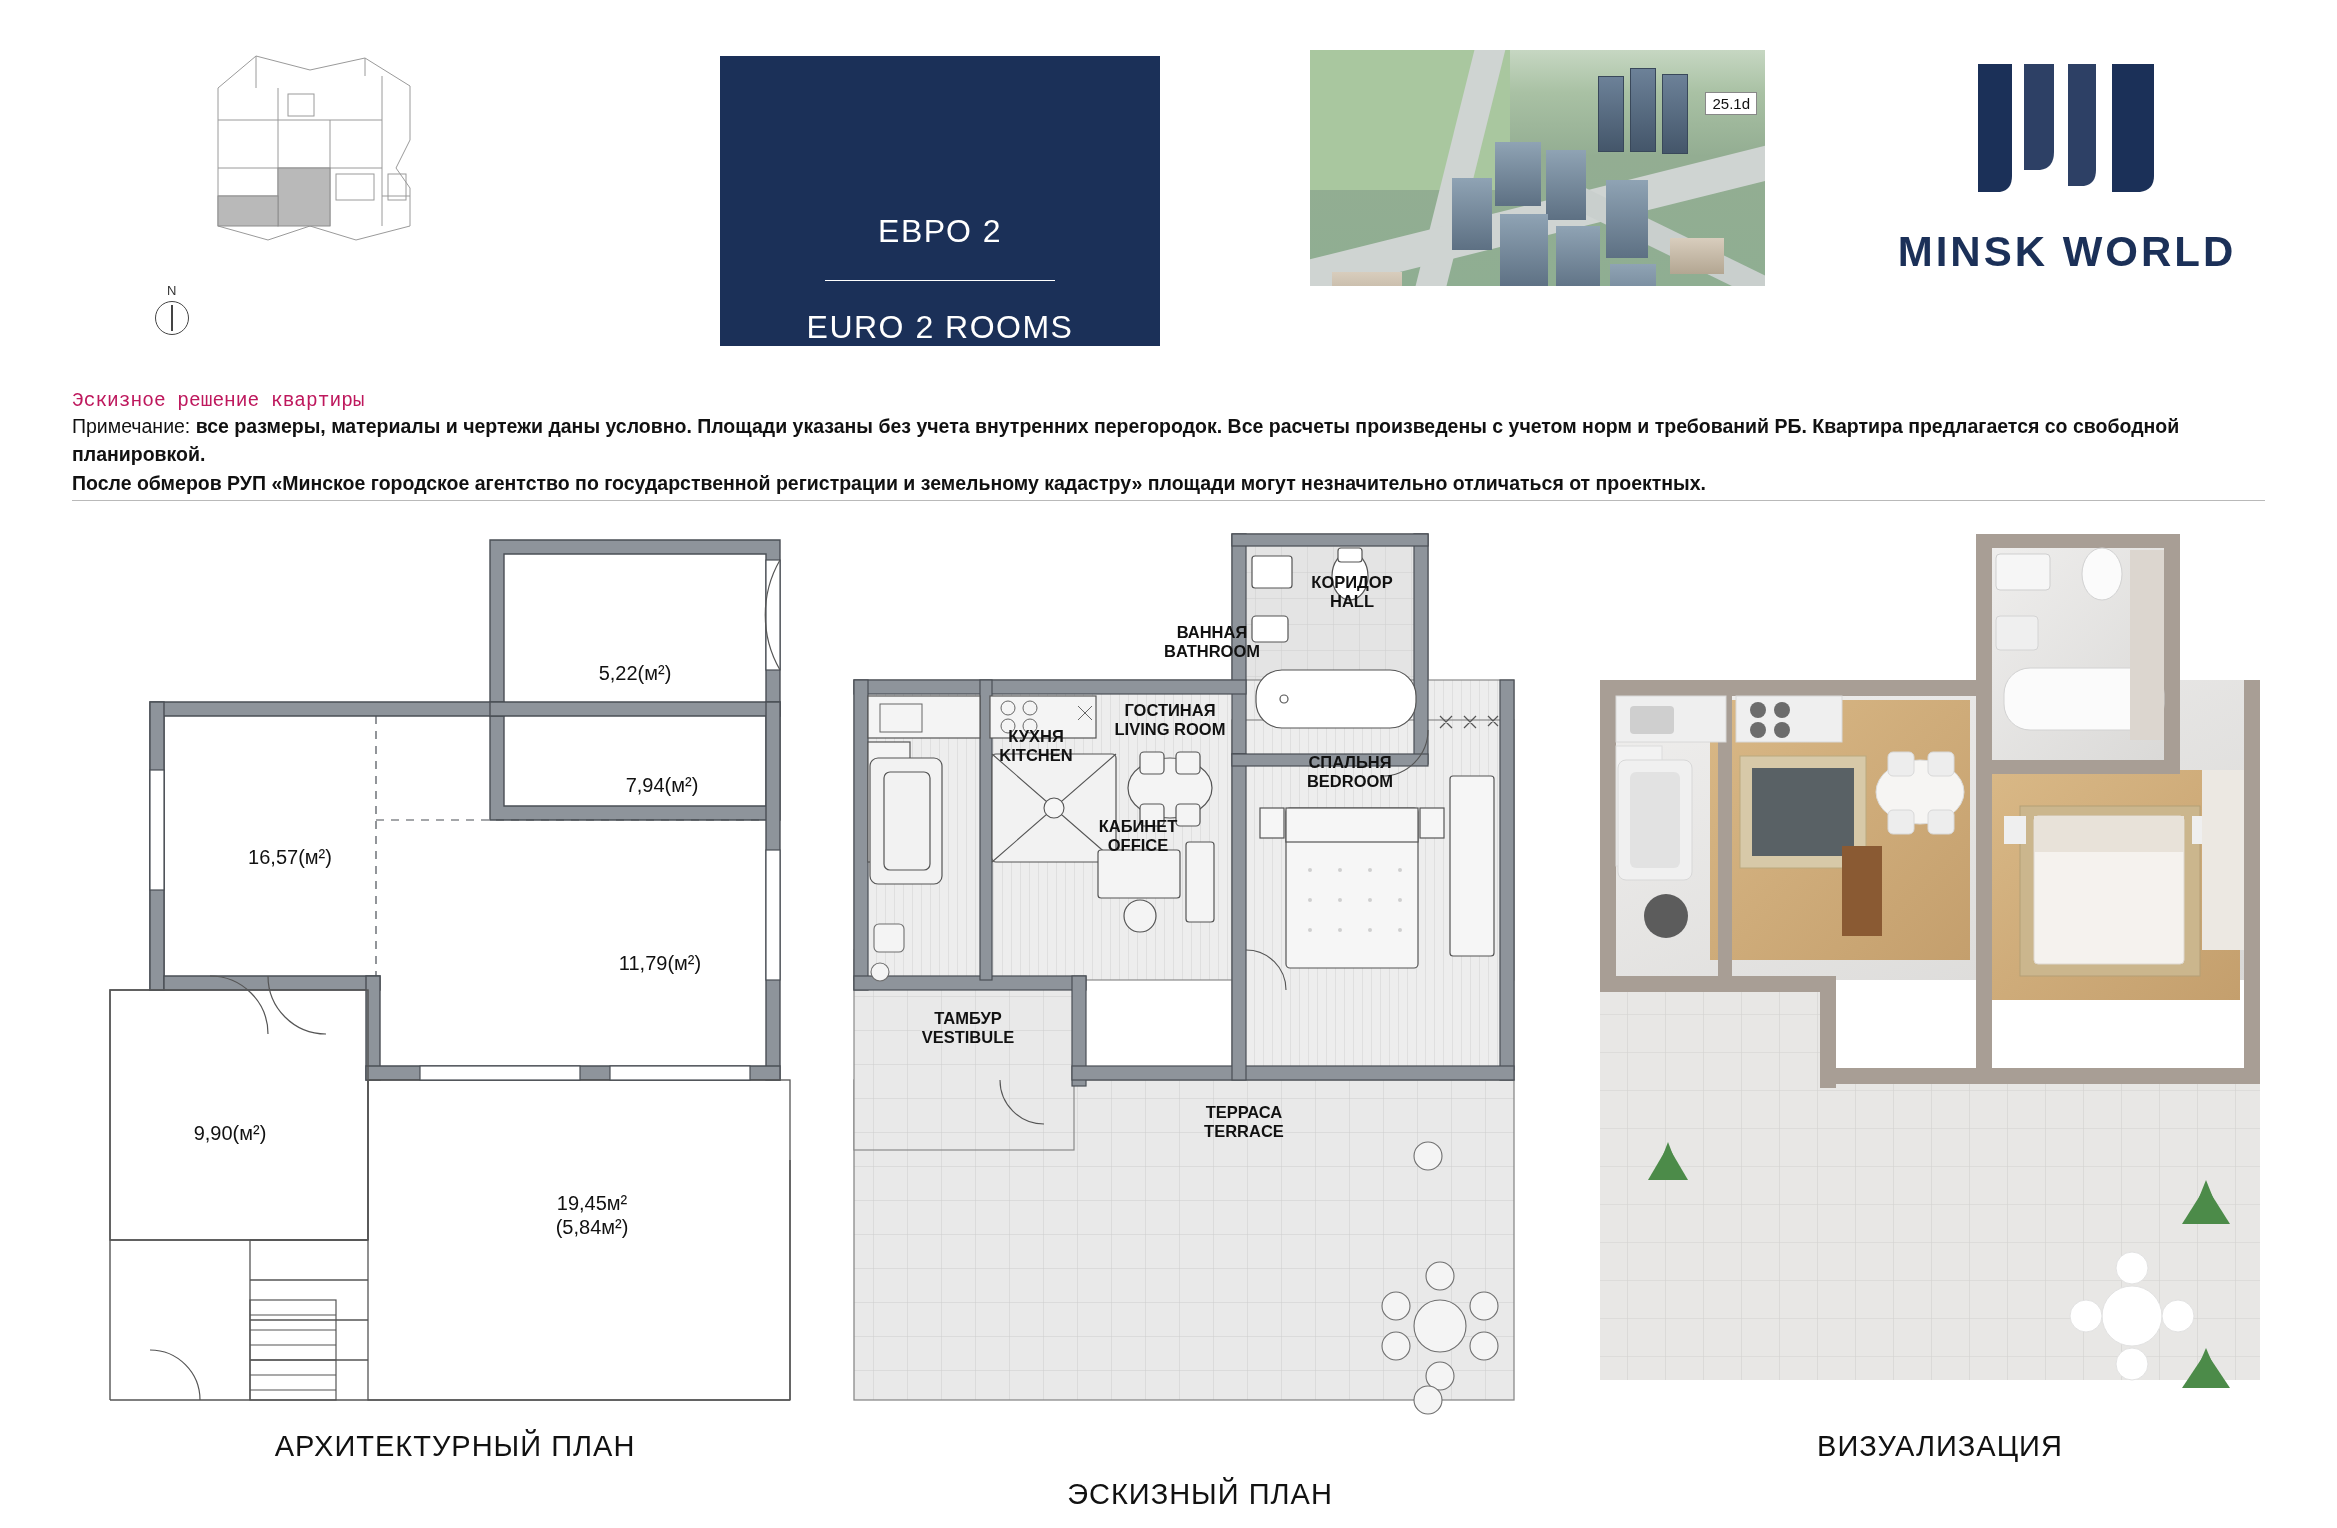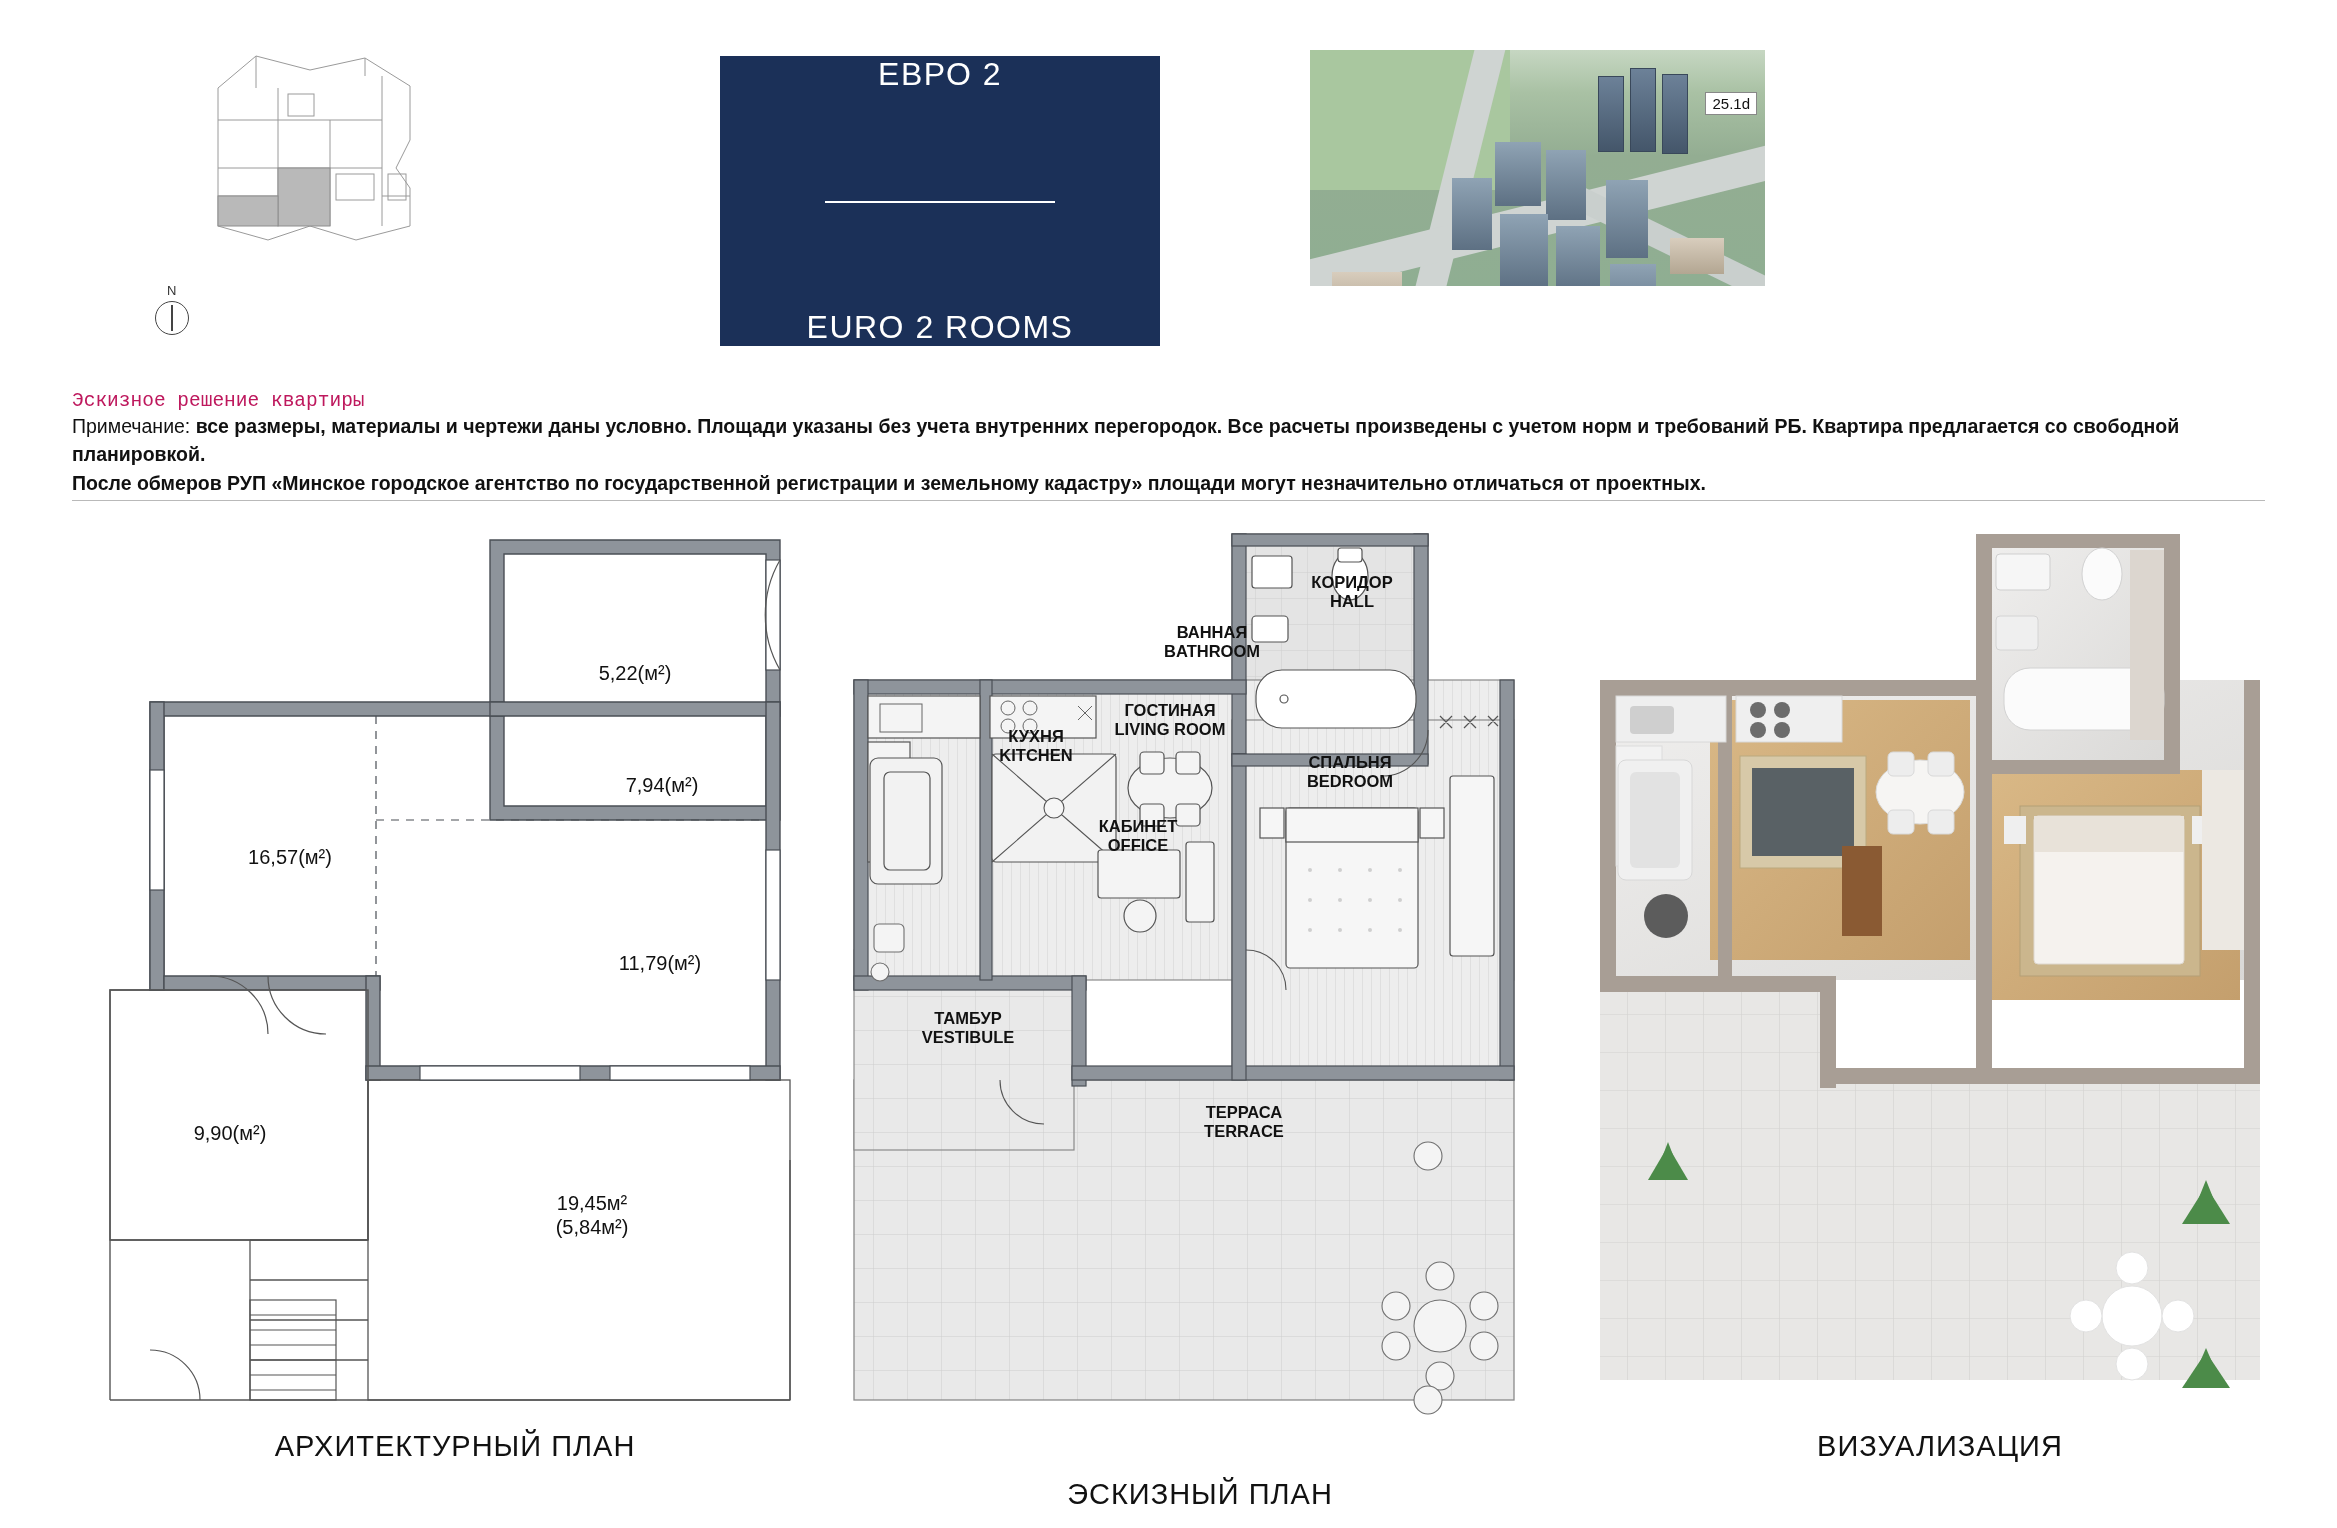--- a/index.html
+++ b/index.html
@@ -49,21 +49,21 @@
   
   .titleblock {
     position: absolute;
     left: 660px; top: 28px;
     width: 440px; height: 290px;
     background: #1b3058;
     color: #ffffff;
     display: flex;
     flex-direction: column;
     align-items: center;
-    justify-content: space-between;
+    justify-content: flex-end;
   }
   .titleblock .t1 {
     font-size: 32px; letter-spacing: 1.5px; font-weight: 400;
   }
   .titleblock .rule {
     width: 230px; height: 1.5px; background: #ffffff;
     margin: 30px 0 28px 0;
   }
   .titleblock .t2 {
     font-size: 32px; letter-spacing: 1.5px; font-weight: 400;
@@ -234,20 +234,38 @@
 
     <div class="lowblk" style="left:22px; top:222px; width:70px; height:40px;"></div>
     <div class="lowblk" style="left:30px; top:268px; width:58px; height:34px;"></div>
     <div class="lowblk" style="left:100px; top:246px; width:44px; height:30px;"></div>
     <div class="lowblk" style="left:360px; top:188px; width:54px; height:36px;"></div>
     <div class="lowblk" style="left:380px; top:240px; width:50px; height:34px;"></div>
 
     <div class="lbl">25.1d</div>
   </div>
 
+  <div class="logo">
+    <div class="mark">
+      <svg width="190" height="140" viewBox="0 0 190 140">
+        <g fill="#1b3058">
+          <path d="M6 6 L40 6 L40 118 Q40 132 28 134 L6 134 Z"></path>
+          <path d="M52 6 L82 6 L82 94 Q82 110 68 112 L52 112 Z" opacity="0.92"></path>
+          <path d="M96 6 L124 6 L124 112 Q124 126 112 128 L96 128 Z" opacity="0.92"></path>
+          <path d="M140 6 L182 6 L182 118 Q182 132 168 134 L140 134 Z"></path>
+        </g>
+        <g fill="#ffffff">
+          <path d="M46 6 L52 6 L52 96 Q50 106 46 108 Z"></path>
+          <path d="M88 6 L96 6 L96 108 Q92 118 88 120 Z"></path>
+          <path d="M130 6 L140 6 L140 120 Q136 130 130 132 Z"></path>
+        </g>
+      </svg>
+    </div>
+    <div class="name">MINSK WORLD</div>
+  </div>
 </div>
 
 <div class="notes">
   <div class="h">Эскизное решение квартиры</div>
   <div class="p">
     <span class="lead">Примечание: </span><span>все размеры, материалы и чертежи даны условно. Площади указаны без учета внутренних перегородок. Все расчеты произведены с учетом норм и требований РБ. Квартира предлагается со свободной планировкой.</span>
   </div>
   <div class="p"><span>После обмеров РУП «Минское городское агентство по государственной регистрации и земельному кадастру» площади могут незначительно отличаться от проектных.</span></div>
 </div>
 <div class="divider"></div>

